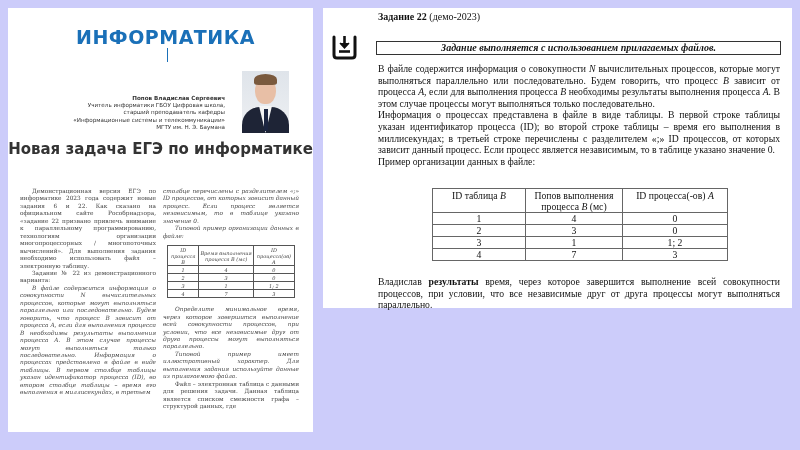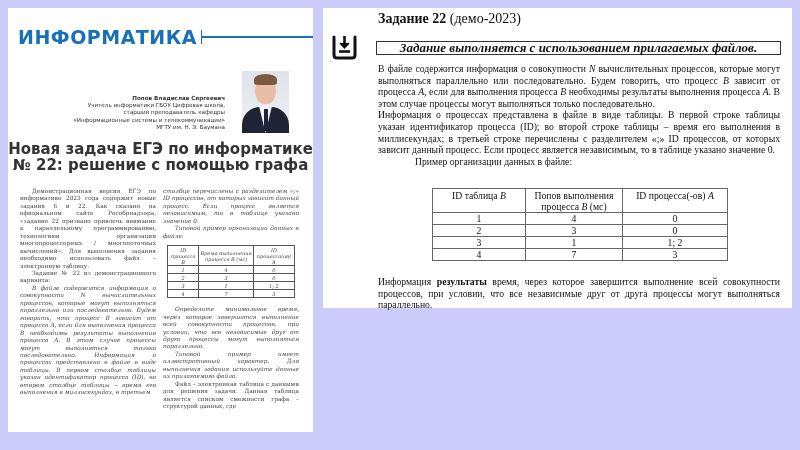--- a/index.html
+++ b/index.html
@@ -4,21 +4,21 @@
 <style>
   * { box-sizing: border-box; margin: 0; padding: 0; }
   html, body { width: 800px; height: 450px; overflow: hidden; }
   body { background: #ccccfa; position: relative; font-family: "DejaVu Serif", serif; color: #222; }
 
   
   .left-page {
     position: absolute; left: 8px; top: 8px; width: 305px; height: 424px;
     background: #ffffff; overflow: hidden;
   }
-  .mag-header { position: absolute; left: 10px; top: 18px; display: flex; align-items: center; width: 295px; }
+  .mag-header { position: absolute; left: 10px; top: 18px; display: flex; align-items: center; width: 295px; flex-direction: column; }
   .mag-title {
     font-family: "DejaVu Sans", sans-serif; font-weight: bold; font-size: 19px; color: #1a70b8;
     letter-spacing: 0.5px;
   }
   .mag-bar { width: 1px; height: 14px; background: #1a70b8; margin-left: 4px; }
   .mag-line { flex: 1; height: 2px; background: #1a70b8; }
 
   .author-block {
     position: absolute; right: 88px; top: 87px; text-align: right;
     font-family: "DejaVu Sans", sans-serif; font-size: 5.6px; line-height: 7.2px; color: #333;
@@ -58,33 +58,33 @@
   .col .it { font-style: italic; }
 
   .mini-table { border-collapse: collapse; width: 128px; margin: 5px 0 5px 4px; font-style: italic; font-size: 5px; line-height: 6px; }
   .mini-table td, .mini-table th { border: 0.8px solid #555; text-align: center; font-weight: normal; padding: 0.5px 1px; }
 
   
   .right-page {
     position: absolute; left: 323px; top: 8px; width: 469px; height: 300px; background: #ffffff;
   }
   .download-icon { position: absolute; left: 8px; top: 25px; width: 27px; height: 27px; }
-  .task-title { position: absolute; left: 55px; top: 3px; font-size: 14px; font-family: "Liberation Serif", serif; color: #111; }
+  .task-title { position: absolute; left: 55px; top: 3px; font-size: 10px; font-family: "Liberation Serif", serif; color: #111; }
   .task-title b { font-weight: bold; }
   .notice-box {
     position: absolute; left: 53px; top: 33px; width: 405px; height: 14px; border: 1px solid #333;
-    text-align: center; font-family: "Liberation Serif", serif; font-style: italic; font-weight: bold; font-size: 13px; line-height: 12px; color: #111;
+    text-align: center; font-family: "Liberation Serif", serif; font-style: italic; font-weight: bold; font-size: 10px; line-height: 12px; color: #111;
   }
   .task-body {
     position: absolute; left: 55px; top: 55px; width: 402px;
     font-family: "Liberation Serif", serif; font-size: 9.7px; line-height: 11.6px; color: #111; text-align: justify;
   }
   .task-body p { margin: 0; }
   .task-body i { font-style: italic; }
-  .task-body .last { text-align: left; margin-left: 37px; }
+  .task-body .last { text-align: left; }
 
   .data-table {
     position: absolute; left: 109px; top: 180px; border-collapse: collapse;
     font-family: "Liberation Serif", serif; font-size: 9.7px; line-height: 11px; color: #111;
   }
   .data-table th, .data-table td { border: 1px solid #666; text-align: center; font-weight: normal; padding: 0 3px; }
   .data-table th { vertical-align: top; padding-top: 1px; }
   .data-table th.c1 { width: 93px; }
   .data-table th.c2 { width: 97px; }
   .data-table th.c3 { width: 105px; margin-top: 15px; }
@@ -117,21 +117,20 @@
   <div class="author-photo">
     <div class="photo-suit"></div>
     <div class="photo-shirt"></div>
     <div class="photo-tie"></div>
     <div class="photo-head"></div>
     <div class="photo-hair"></div>
   </div>
 
   <div class="article-title">
     <div>Новая задача ЕГЭ по информатике</div>
-    <div>№ 22: решение с помощью графа</div>
   </div>
 
   <div class="col col-left">
     <p>Демонстрационная версия ЕГЭ по информатике 2023 года содержит новые задания 6 и 22. Как сказано на официальном сайте Рособрнадзора, «задание 22 призвано привлечь внимание к параллельному программированию, технологиям организации многопроцессорных / многопоточных вычислений». Для выполнения задания необходимо использовать файл – электронную таблицу.</p>
     <p>Задание № 22 из демонстрационного варианта:</p>
     <p class="it">В файле содержится информация о совокупности N вычислительных процессов, которые могут выполняться параллельно или последовательно. Будем говорить, что процесс B зависит от процесса A, если для выполнения процесса B необходимы результаты выполнения процесса A. В этом случае процессы могут выполняться только последовательно. Информация о процессах представлена в файле в виде таблицы. В первом столбце таблицы указан идентификатор процесса (ID), во втором столбце таблицы – время его выполнения в миллисекундах, в третьем</p>
   </div>
 
   <div class="col col-right">
     <p class="it" style="text-indent:0">столбце перечислены с разделителем «;» ID процессов, от которых зависит данный процесс. Если процесс является независимым, то в таблице указано значение 0.</p>
@@ -215,15 +214,15 @@
     </tr>
     <tr>
       <td>4</td>
       <td>7</td>
       <td>3</td>
     </tr>
   </tbody>
     </table>
 
   <div class="task-question">
-    <span>Информация </span><b>результаты</b><span> время, через которое завершится выполнение всей совокупности процессов, при условии, что все независимые друг от друга процессы могут выполняться параллельно.</span>
+    <span>Владислав </span><b>результаты</b><span> время, через которое завершится выполнение всей совокупности процессов, при условии, что все независимые друг от друга процессы могут выполняться параллельно.</span>
   </div>
 </div>
 
 </body></html>

